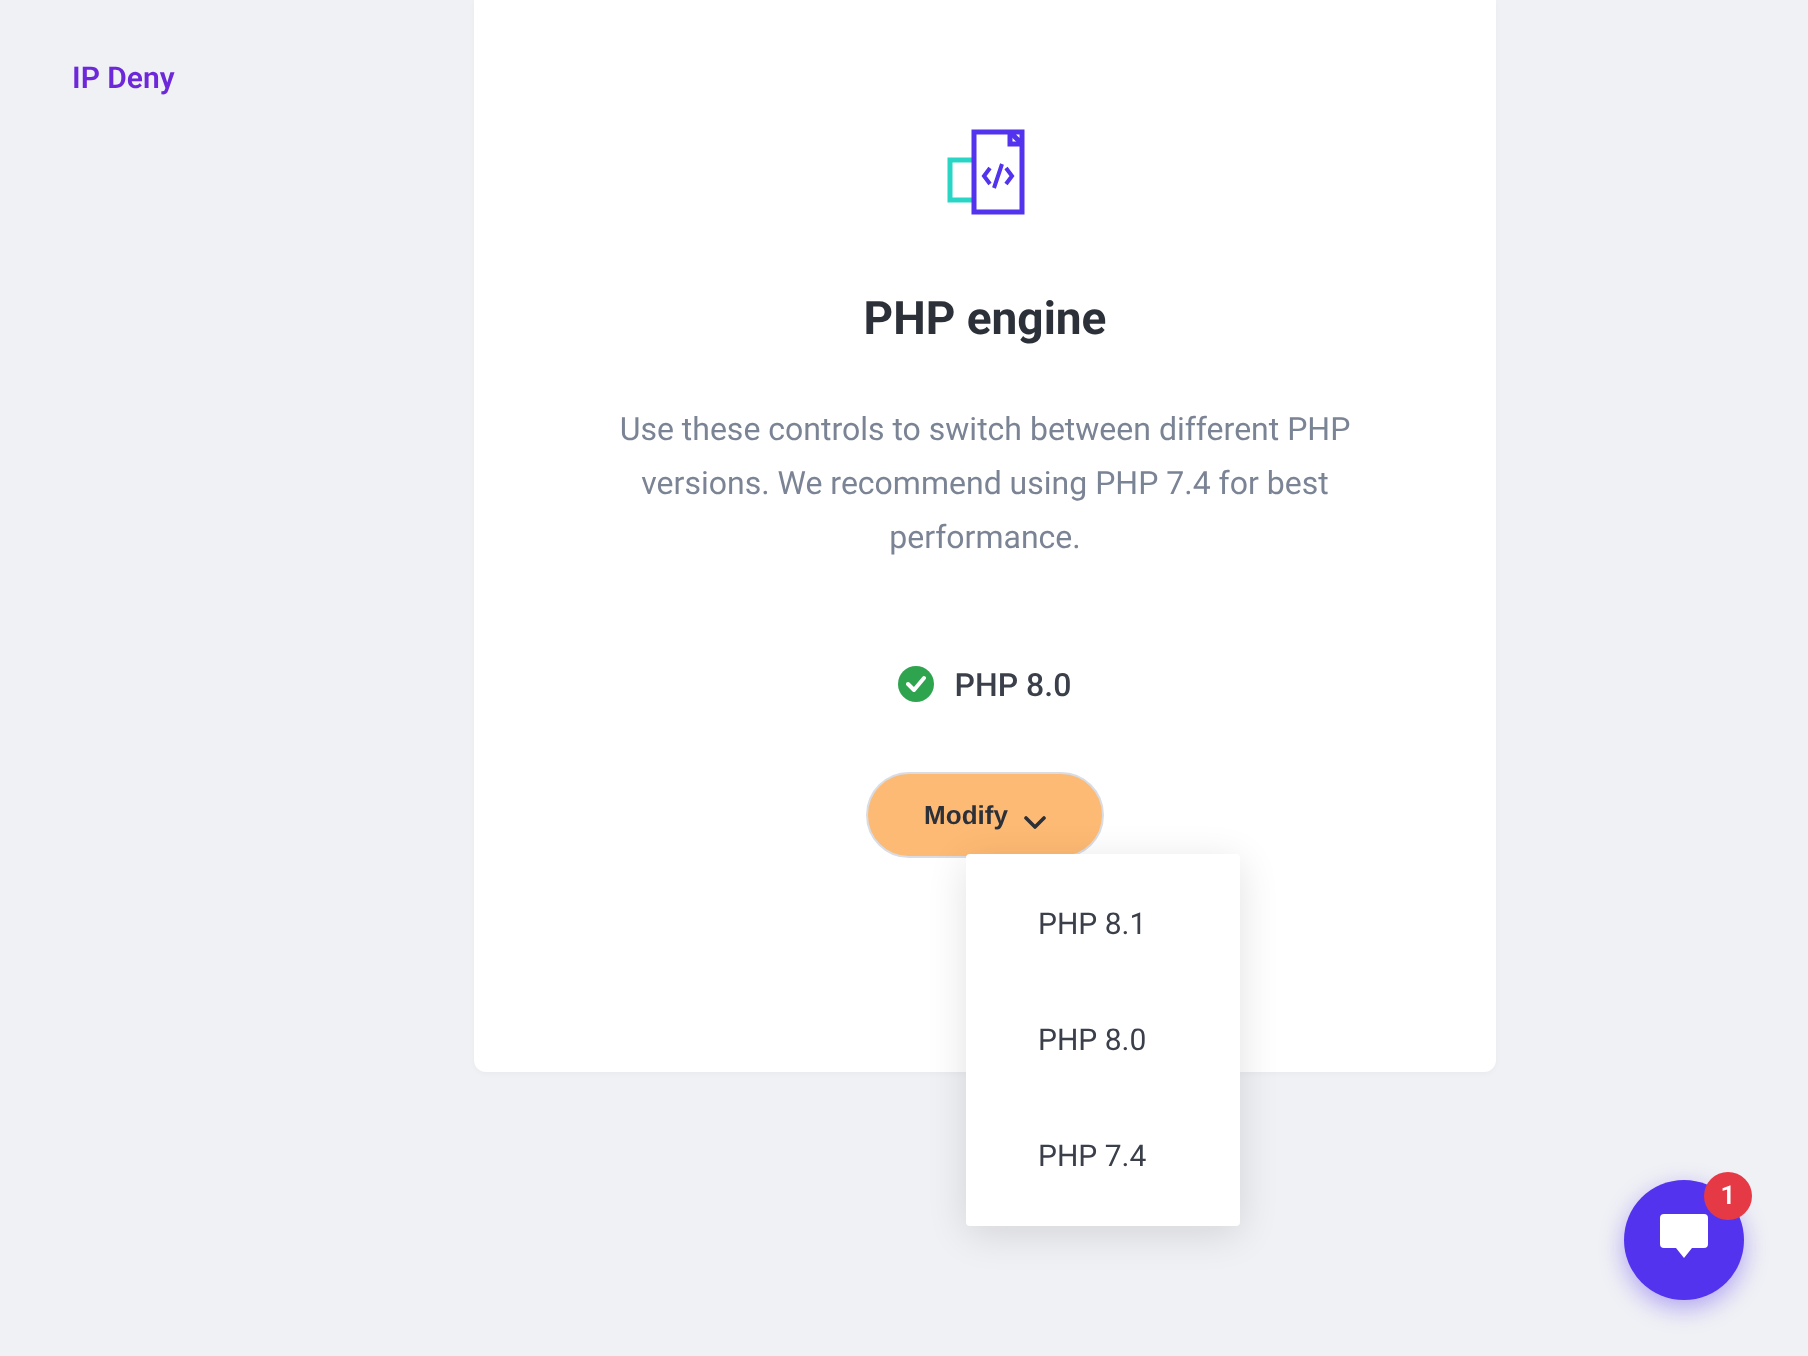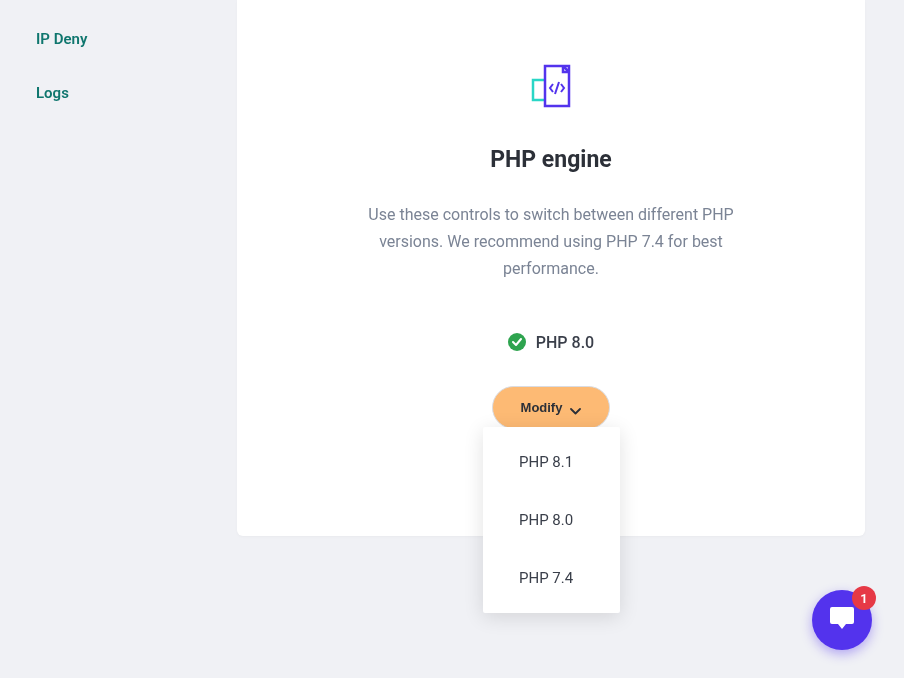--- a/index.html
+++ b/index.html
@@ -17,37 +17,37 @@
     }
     .sidebar {
       position: absolute;
       left: 0;
       top: 0;
       width: 220px;
       padding: 12px 0;
     }
     .sidebar-item {
       padding: 18px 36px;
-      color: #0f766e;
+      color: #6d28d9;
       font-size: 15px;
       font-weight: 600;
       cursor: pointer;
       display: flex;
       align-items: flex-end;
       gap: 8px;
     }
     .sidebar-item .tree-icon {
       font-size: 12px;
       color: #8a90a0;
     }
     .card {
       position: absolute;
       left: 237px;
       top: 0;
-      width: 628px;
+      width: 511px;
       height: 536px;
       background: #ffffff;
       border-radius: 0 0 6px 6px;
       box-shadow: 0 1px 3px rgba(0,0,0,0.03);
       text-align: center;
       padding: 40px 46px;
     }
     .card-icon {
       margin: 20px auto 30px;
       width: 56px;
@@ -153,23 +153,20 @@
       align-items: center;
       justify-content: center;
     }
   </style>
 </head>
 <body>
 
 <div class="sidebar">
   <div class="sidebar-item">
     <span>IP Deny</span>
-  </div>
-  <div class="sidebar-item">
-    <span>Logs</span>
   </div>
 </div>
 
 <div class="card">
   <div class="card-icon">
     <svg width="56" height="56" viewBox="0 0 56 56">
       <rect x="10" y="20" width="24" height="20" fill="none" stroke="#29d6c6" stroke-width="2.5"></rect>
       <path d="M22 6 L46 6 L46 46 L22 46 L22 6 Z M40 6 L46 12" fill="#ffffff" stroke="#5333ed" stroke-width="2.5"></path>
       <path d="M40 6 L40 12 L46 12" fill="none" stroke="#5333ed" stroke-width="2.5"></path>
       <path d="M30 24 L27 28 L30 32 M38 24 L41 28 L38 32 M36 22 L32 34" fill="none" stroke="#5333ed" stroke-width="2"></path>

